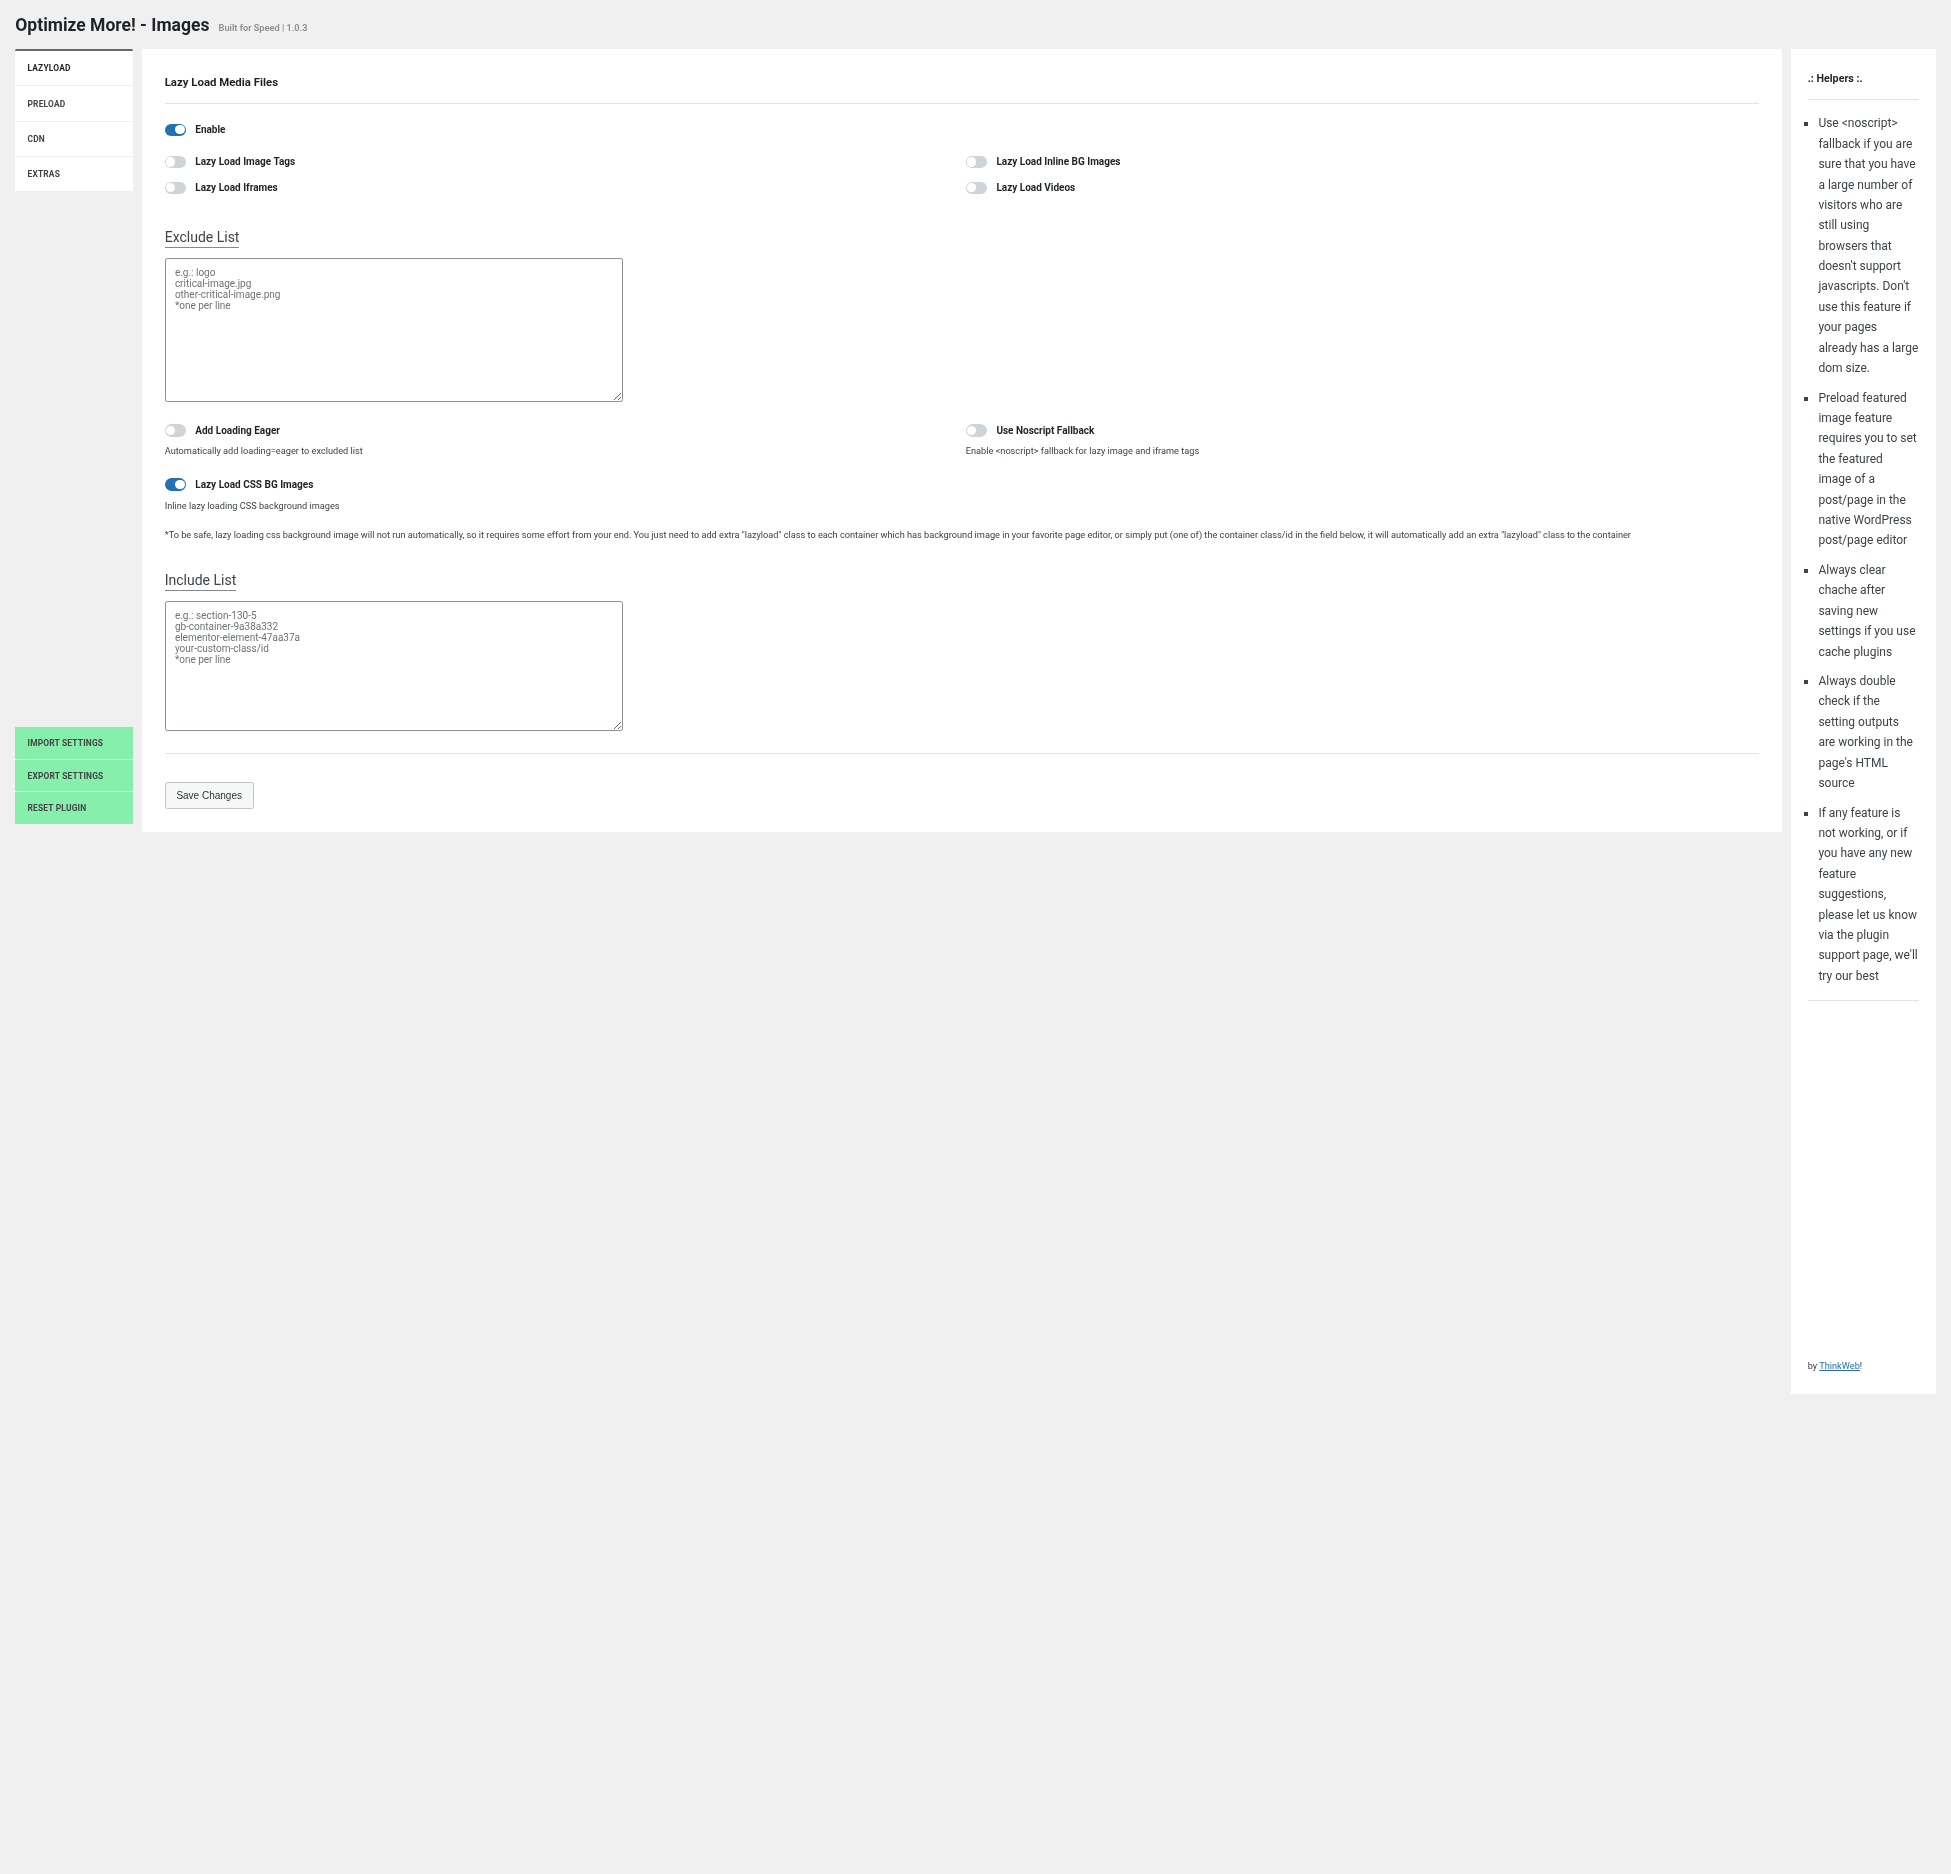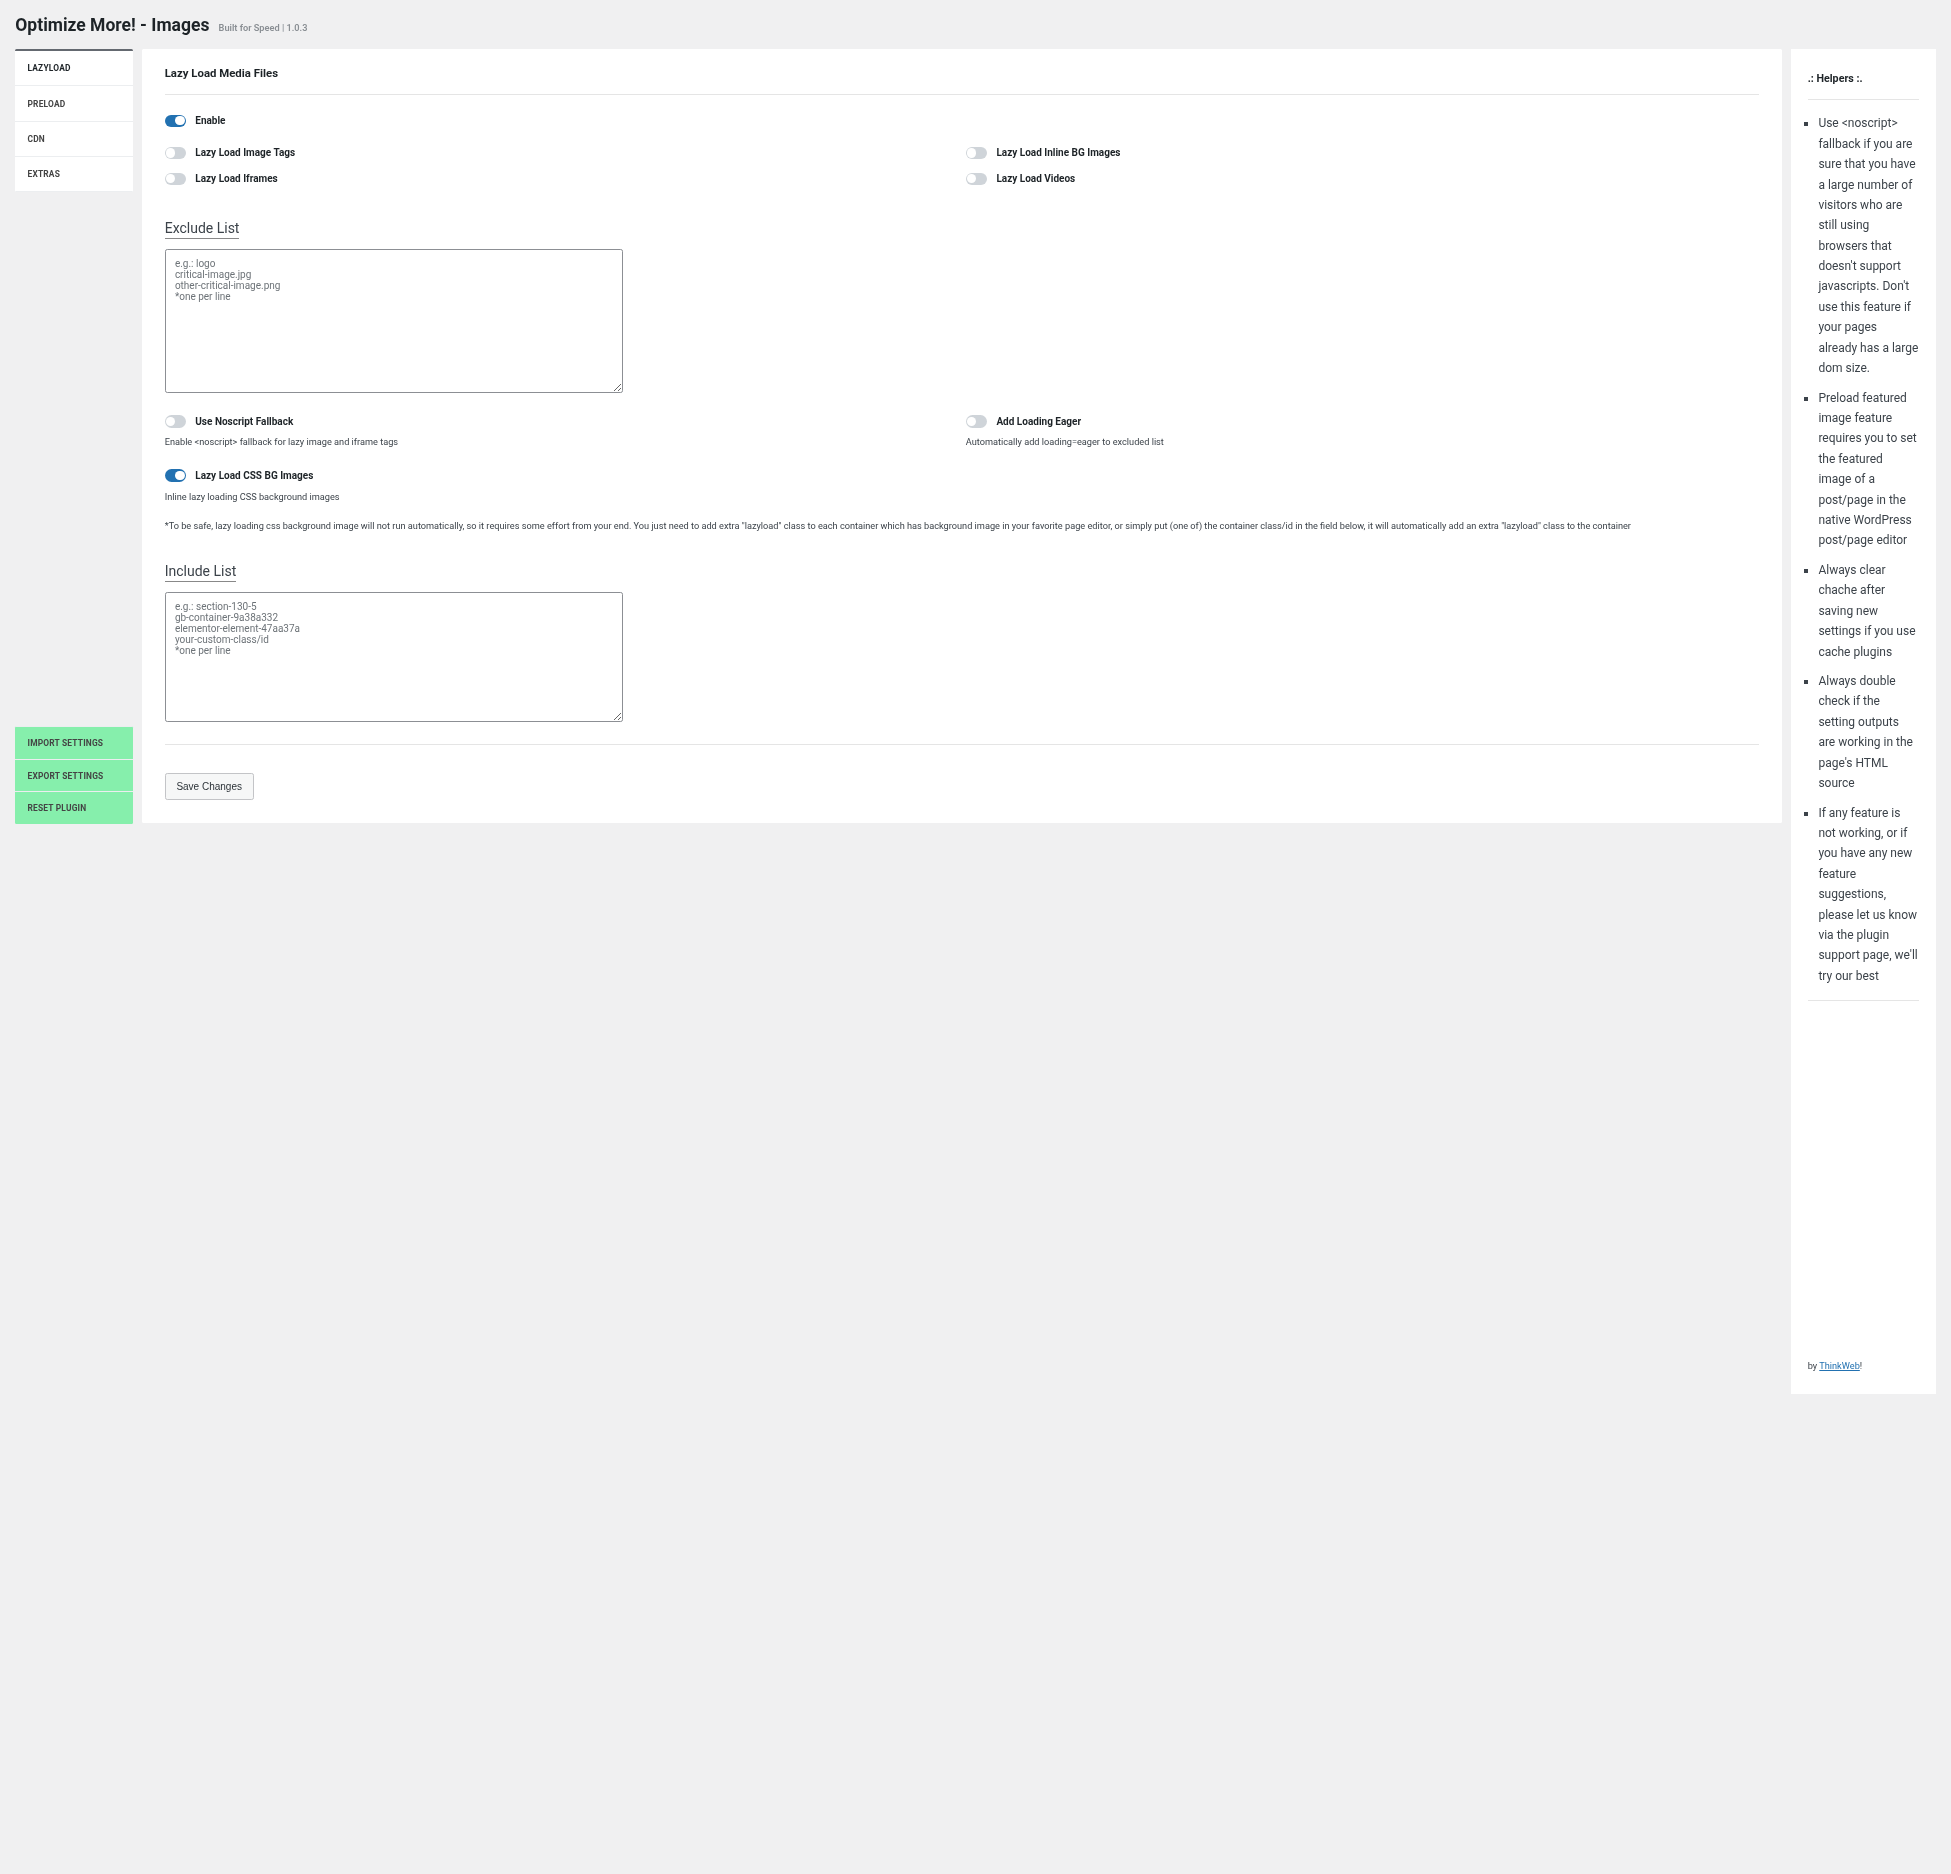--- a/index.html
+++ b/index.html
@@ -28,21 +28,21 @@
   }
   .nav-tabs .tab.active { color: #1d2327; }
   .admin-links { background: #86efac; border-radius: 1.5px; overflow: hidden; border-top: 0.8px solid #eceef0;}
   .admin-links .alink {
     padding: 10.7px 12.2px; font-size: 8.4px; font-weight: 700; letter-spacing: 0.2px;
     text-transform: uppercase; border-bottom: 0.8px solid #eceef0; cursor: pointer; color: #444;
   }
   .admin-links .alink:last-child { border-bottom: none; }
 
   
-  .card { background: #fff; border-radius: 1.5px; padding: 17px 23px 23px 23px; position:relative; }
+  .card { background: #fff; border-radius: 1.5px; padding: 26px 23px 23px 23px; position:relative; }
   .section-title { font-size: 11.4px; font-weight: 700; margin-bottom: 13.7px; }
   .section-title.helpers { font-size: 10.7px; }
   hr.rule { border: none; border-top: 0.8px solid #e5e5e5; margin: 0 0 20px 0; }
   hr.rule.tight { margin-bottom: 13.7px; }
   .row { margin-bottom: 20px; }
   .toggle-row { display: flex; align-items: center; gap: 9.2px; margin-bottom: 7.6px; }
   .toggle-row .lbl { font-size: 10px; font-weight: 700; }
   .desc { font-size: 9.2px; color: #3c434a; line-height: 1.7; }
   .two-col { display: grid; grid-template-columns: 1fr 1fr; gap: 7.6px 7.6px; }
   .col .toggle-row { margin-bottom: 6.1px; }
@@ -158,30 +158,30 @@
 critical-image.jpg
 other-critical-image.png
 *one per line" style=""></textarea>
       </div>
 
       <div class="row">
         <div class="two-col">
           <div class="col">
             <div class="toggle-row">
               <span class="tgl"></span>
+              <span class="lbl">Add Loading Eager</span>
+            </div>
+            <div class="desc">Automatically add loading=eager to excluded list</div>
+          </div>
+          <div class="col">
+            <div class="toggle-row">
+              <span class="tgl"></span>
               <span class="lbl">Use Noscript Fallback</span>
             </div>
             <div class="desc">Enable &lt;noscript&gt; fallback for lazy image and iframe tags</div>
-          </div>
-          <div class="col">
-            <div class="toggle-row">
-              <span class="tgl"></span>
-              <span class="lbl">Add Loading Eager</span>
-            </div>
-            <div class="desc">Automatically add loading=eager to excluded list</div>
           </div>
         </div>
       </div>
 
       <div class="row">
         <div class="toggle-row">
           <span class="tgl on"></span>
           <span class="lbl">Lazy Load CSS BG Images</span>
         </div>
         <div class="desc">Inline lazy loading CSS background images</div>

